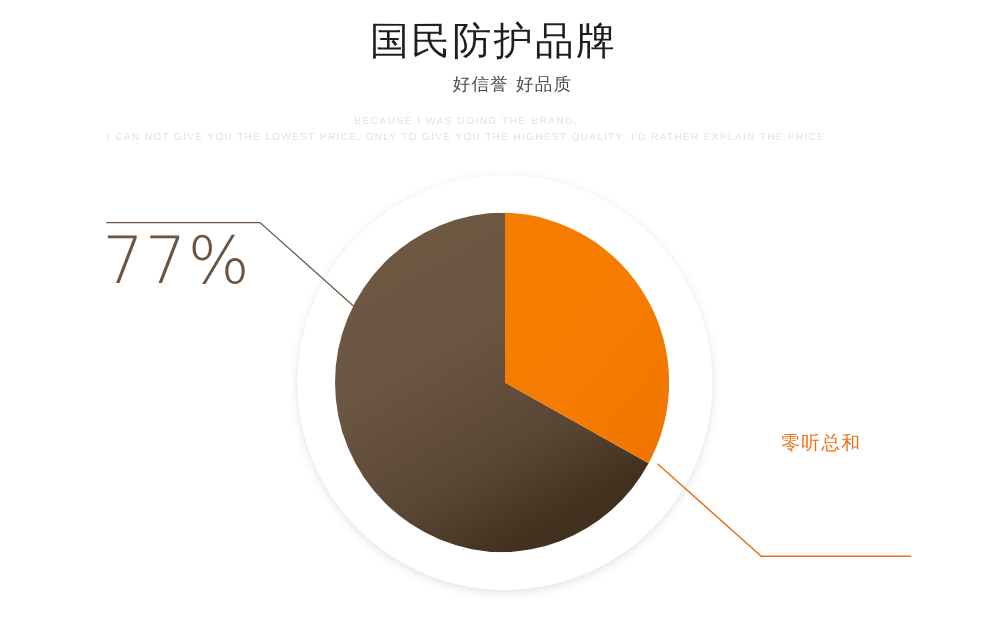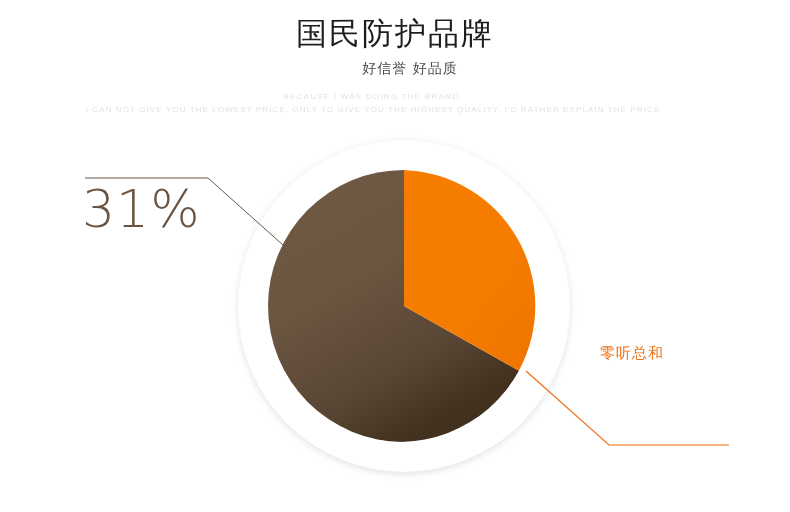--- a/index.html
+++ b/index.html
@@ -145,27 +145,27 @@
     top: 371px;
     font-size: 48px;
     line-height: 52px;
     color: #ee7015;
     font-weight: 300;
     letter-spacing: 1px;
     font-family: "DejaVu Sans", "Liberation Sans", sans-serif;
   }
   .label-34-cn {
     position: absolute;
-    left: 600px;
+    left: 625px;
     top: 345px;
     font-size: 15px;
     line-height: 20px;
     color: #ee7015;
     letter-spacing: 1px;
-    font-family: Liberation Mono, monospace;
+    font-family: Liberation Sans, sans-serif;
   }
 </style>
 </head>
 <body>
 
 <div class="stage">
 
   <div class="header">
     <h1 class="title">国民防护品牌</h1>
     <p class="subtitle">好信誉  好品质</p>
@@ -203,16 +203,16 @@
     </div>
   </div>
 
   <svg class="callout-left">
 
     <polyline points="85,178 208,178 283,245" fill="none" stroke="#6b5542" stroke-width="1"></polyline>
 
     <polyline points="526,371 609,445 729,445" fill="none" stroke="#ee7015" stroke-width="1.2"></polyline>
   </svg>
 
-  <div class="label-66">31%</div>
+  <div class="label-66">77%</div>
   <div class="label-34-cn">零听总和</div>
 
 </div>
 
 </body></html>

